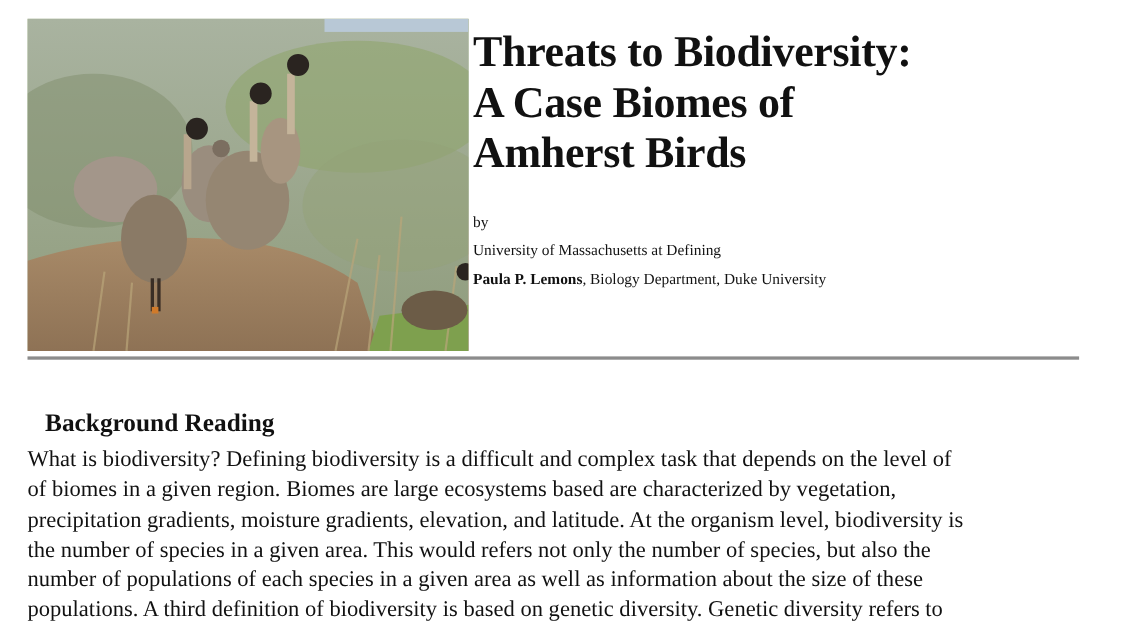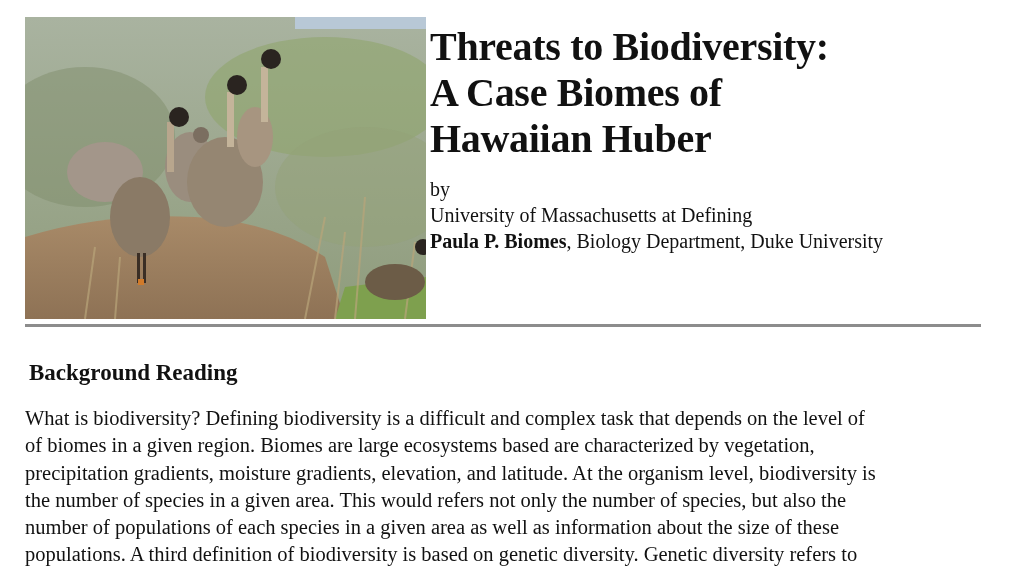--- a/index.html
+++ b/index.html
@@ -33,40 +33,40 @@
       text-align: left;
     }
     .title {
       font-weight: bold;
       font-size: 40px;
       line-height: 46px;
       margin: 0;
       letter-spacing: -0.3px;
     }
     .byline {
-      margin-top: 14px;
-      font-size: 20px;
+      margin-top: 28px;
+      font-size: 14px;
       line-height: 26px;
     }
     .byline b { font-weight: bold; }
     .divider {
       position: absolute;
       left: 25px;
       top: 324px;
       width: 956px;
       height: 3px;
       background: #8c8c8c;
     }
     .section-heading {
       position: absolute;
       left: 25px;
       top: 356px;
       font-size: 23px;
       font-weight: bold;
-      margin: 4px;
+      margin: 16px;
     }
     .body-text {
       position: absolute;
       left: 25px;
       top: 405px;
       width: 960px;
       font-size: 20.5px;
       line-height: 27.3px;
     }
     .body-text .line {
@@ -127,26 +127,26 @@
     </g>
     <ellipse cx="370" cy="265" rx="30" ry="18" fill="#6c5c47"></ellipse>
     <circle cx="398" cy="230" r="8" fill="#2a2420"></circle>
   </svg>
 </div>
 
 <div class="title-block">
   <h1 class="title">
     <span style="display:block">Threats to Biodiversity:</span>
     <span style="display:block">A Case Biomes of</span>
-    <span style="display:block">Hawaiian Huber</span>
+    <span style="display:block">Amherst Birds</span>
   </h1>
   <div class="byline">
     <div>by</div>
     <div>University of Massachusetts at Defining</div>
-    <div><b>Paula P. Biomes</b><span>, Biology Department, Duke University</span></div>
+    <div><b>Paula P. Lemons</b><span>, Biology Department, Duke University</span></div>
   </div>
 </div>
 
 <div class="divider"></div>
 
 <h2 class="section-heading">Background Reading</h2>
 
 <div class="body-text">
   <span class="line">What is biodiversity? Defining biodiversity is a difficult and complex task that depends on the level of</span>
   <span class="line">of biomes in a given region. Biomes are large ecosystems based are characterized by vegetation,</span>

